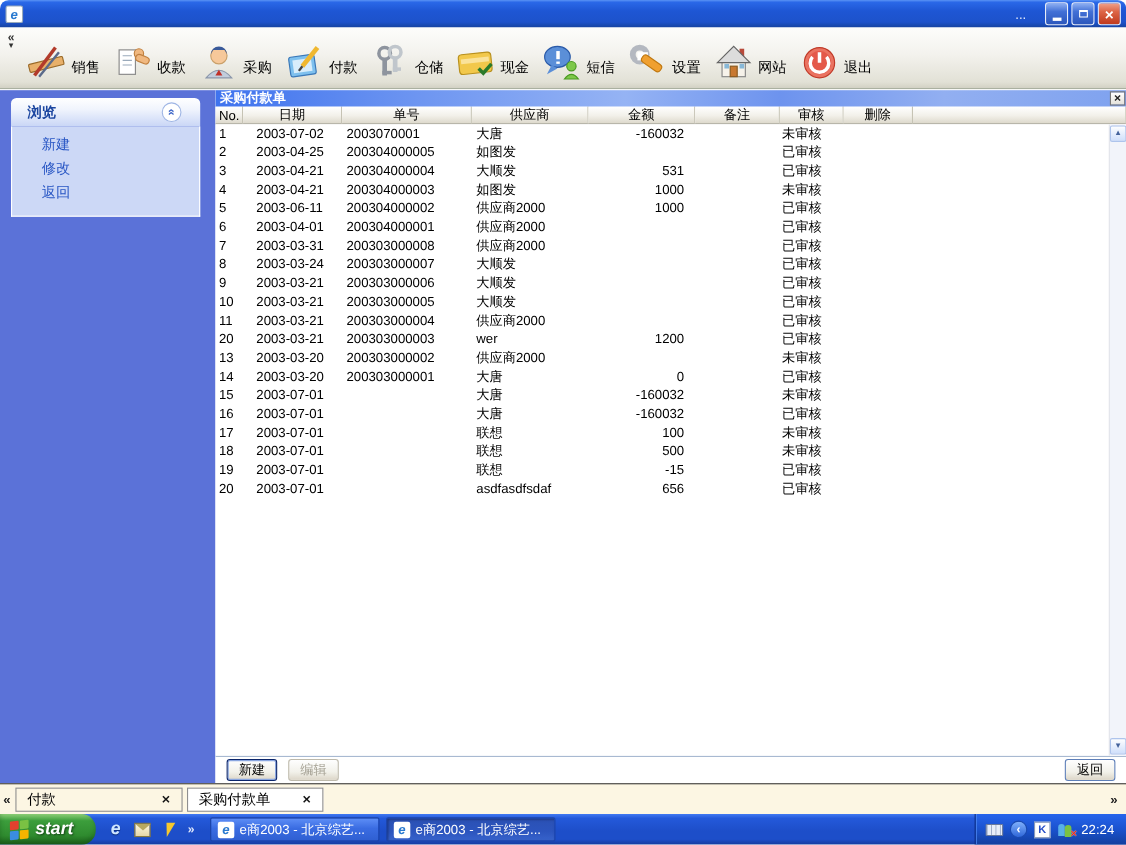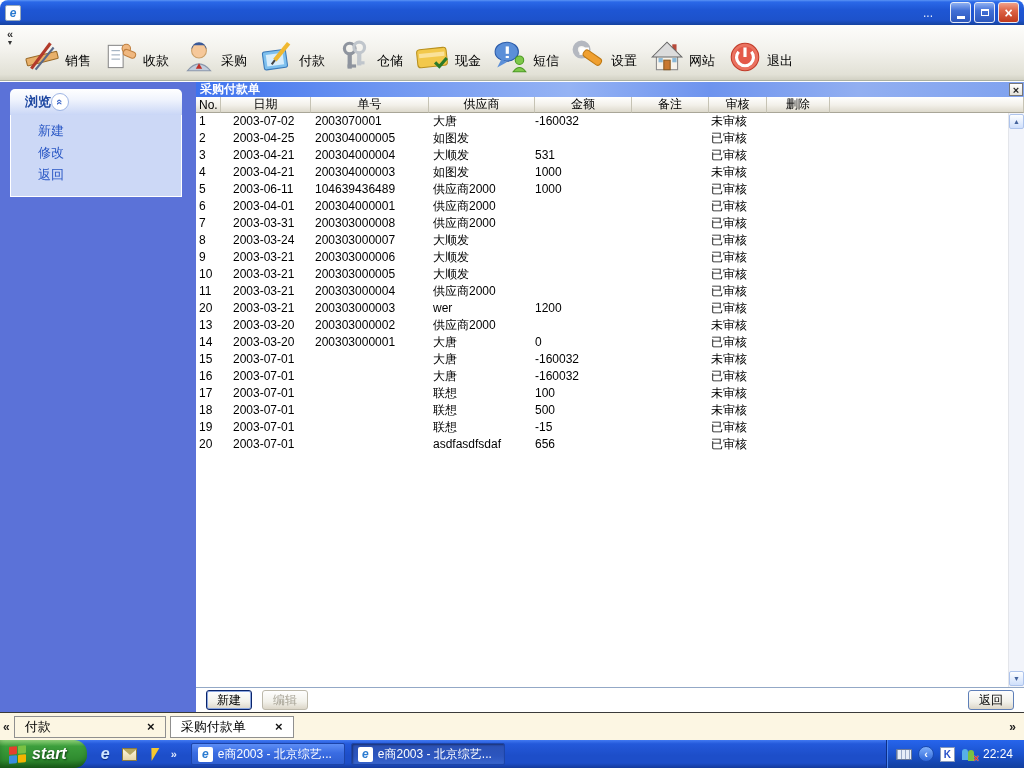--- a/index.html
+++ b/index.html
@@ -33,21 +33,21 @@
   .toolbar-grip .g2{font-size:7px;line-height:8px;}
   .tool-btn{display:flex;align-items:flex-end;gap:4px;background:none;border:none;padding:0 5px 2px 5px;margin-right:2px;cursor:pointer;}
   .tool-btn .ticon{width:36px;height:36px;display:block;}
   .tool-btn .tlabel{font-size:13px;color:#000;padding-bottom:5px;white-space:nowrap;}
 
   
   .appbody{position:absolute;top:82px;left:0;width:1024px;height:630px;display:flex;}
   .sidebar{width:196px;background:#5b72d8;position:relative;flex:none;}
   .task-panel{position:absolute;left:10px;top:7px;width:172px;}
   .panel-header{height:26px;background:linear-gradient(180deg,#ffffff 0%,#f0f4fd 40%,#c9d6f6 100%);
-    border-radius:5px 5px 0 0;display:flex;align-items:center;
+    border-radius:5px 5px 0 0;display:flex;align-items:center;justify-content:space-between;
     padding:0 17px 0 15px;}
   .panel-title{color:#1c46a0;font-weight:bold;font-size:13px;}
   .panel-collapse{width:18px;height:18px;border-radius:50%;background:#fff;border:1px solid #9eb5e4;
     color:#3e67c8;font-weight:bold;font-size:11px;display:flex;align-items:center;justify-content:center;padding:0;cursor:pointer;}
   .panel-collapse .rot{display:block;transform:rotate(90deg);}
   .panel-body{background:#ccd8f6;border:1px solid #ffffff;border-top:none;padding:7px 0 12px 27px;
     display:flex;flex-direction:column;gap:4px;}
   .panel-link{color:#2856c4;font-size:13px;text-decoration:none;cursor:pointer;}
 
   
@@ -73,21 +73,21 @@
   .w-del{width:63px;}
   .w-fill{flex:1;}
 
   .tbody{flex:1;position:relative;background:#fff;overflow:hidden;}
   .trow{height:17px;display:flex;font-size:12px;color:#000;}
   .tcell{overflow:hidden;white-space:nowrap;display:block;line-height:17px;}
   .c-no{width:25px;padding-left:3px;}
   .c-date{width:90px;padding-left:12px;}
   .c-doc_no{width:118px;padding-left:4px;}
   .c-supplier{width:106px;padding-left:4px;}
-  .c-amount{width:97px;text-align:left;padding-right:10px;}
+  .c-amount{width:97px;text-align:right;padding-right:10px;}
   .c-remark{width:77px;}
   .c-audit{width:58px;padding-left:2px;}
   .c-del{width:63px;}
 
   .vscroll{position:absolute;top:0;right:0;bottom:0;width:16px;background:#f2f4fa;border-left:1px solid #e3e5ea;}
   .scroll-arrow{position:absolute;left:0;width:15px;height:15px;
     background:linear-gradient(180deg,#fdfeff,#cfdffb);border:1px solid #aec4ec;border-radius:2px;
     color:#44639c;font-size:7px;line-height:13px;text-align:center;padding:0;}
   .scroll-arrow.up{top:1px;}
   .scroll-arrow.down{bottom:1px;}
@@ -349,21 +349,21 @@
             <div class="tcell c-doc_no">200304000003</div>
             <div class="tcell c-supplier">如图发</div>
             <div class="tcell c-amount">1000</div>
             <div class="tcell c-remark"></div>
             <div class="tcell c-audit">未审核</div>
             <div class="tcell c-del"></div>
           </div>
           <div class="trow">
             <div class="tcell c-no">5</div>
             <div class="tcell c-date">2003-06-11</div>
-            <div class="tcell c-doc_no">104639436489</div>
+            <div class="tcell c-doc_no">200304000002</div>
             <div class="tcell c-supplier">供应商2000</div>
             <div class="tcell c-amount">1000</div>
             <div class="tcell c-remark"></div>
             <div class="tcell c-audit">已审核</div>
             <div class="tcell c-del"></div>
           </div>
           <div class="trow">
             <div class="tcell c-no">6</div>
             <div class="tcell c-date">2003-04-01</div>
             <div class="tcell c-doc_no">200304000001</div>

